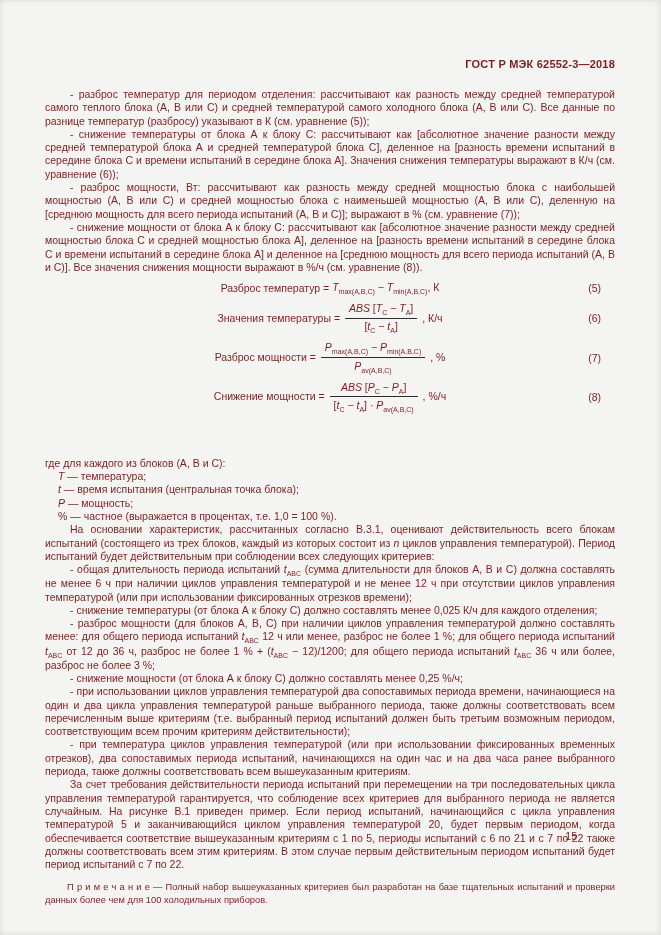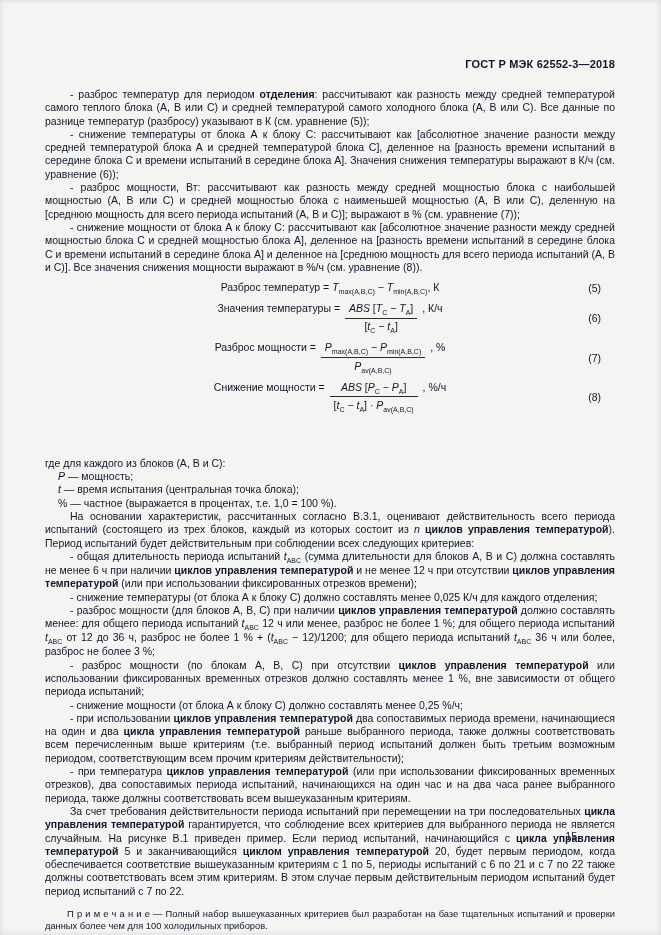--- a/index.html
+++ b/index.html
@@ -4,21 +4,21 @@
 <style>
   html, body { margin: 0; padding: 0; background: #dcdcdc; }
   .page {
     position: relative;
     width: 661px; height: 935px;
     margin: 0 auto;
     background: #f4f4f3;
     box-shadow: inset 0 0 6px rgba(0,0,0,.12);
     overflow: hidden;
     font-family: "Liberation Sans", sans-serif;
-    color: #0f172a;
+    color: #7f1d1d;
   }
   .header {
     position: absolute; top: 58px; left: 45px; right: 46px;
     text-align: right; font-weight: bold; font-size: 11px;
     letter-spacing: .2px;
   }
   .bodycol { position: absolute; top: 88px; left: 45px; right: 46px; }
   .para {
     font-size: 10.5px; line-height: 13.3px;
     text-align: justify; text-indent: 25px;
@@ -30,29 +30,29 @@
     text-indent: 25px; margin-top: 2px;
   }
   .note {
     font-size: 9.3px; line-height: 12.2px;
     text-align: justify; text-indent: 22px; margin-top: 10px;
   }
   .formula {
     position: relative; text-align: center;
     margin: 7px 0; font-size: 10.5px; line-height: 13px;
   }
-  .f-body { display: inline-flex; }
+  .f-body { display: inline-flex; align-items: center; }
   .f-lhs { white-space: pre; }
   .f-unit { white-space: pre; }
   .frac { display: inline-flex; flex-direction: column; text-align: center; margin: 0 2px; }
   .frac .num { border-bottom: 1px solid #2b2b2b; padding: 0 4px 1.5px; }
   .frac .den { padding: 1.5px 4px 0; }
   .eq-num { position: absolute; right: 14px; top: 50%; transform: translateY(-50%); }
   sub { font-size: 7px; line-height: 1; }
-  .b { font-weight: bold; }
+  .b { font-weight: normal; }
   .i { font-style: italic; }
   .footer {
     position: absolute; top: 830px; right: 84px;
     font-size: 10.5px;
   }
 </style>
 </head>
 <body>
 
 <div class="page">
@@ -86,28 +86,28 @@
         </span><span class="eq-num">(7)</span></div>
       <div class="formula"><span class="f-body">
           <span class="f-lhs">Снижение мощности = </span>
           <span class="frac">
             <span class="num"><span class="i">ABS</span><span> [</span><span class="i">P</span><sub>C</sub><span> − </span><span class="i">P</span><sub>A</sub><span>]</span></span>
             <span class="den"><span>[</span><span class="i">t</span><sub>C</sub><span> − </span><span class="i">t</span><sub>A</sub><span>] · </span><span class="i">P</span><sub>av(A,B,C)</sub></span>
           </span>
           <span class="f-unit"> , %/ч</span>
         </span><span class="eq-num">(8)</span></div>
       <div class="para noindent"><span>где для каждого из блоков (А, В и С):</span></div>
+      <div class="defline"><span class="i">T</span><span> — температура;</span></div>
+      <div class="defline"><span class="i">t</span><span> — время испытания (центральная точка блока);</span></div>
       <div class="defline"><span class="i">P</span><span> — мощность;</span></div>
-      <div class="defline"><span class="i">t</span><span> — время испытания (центральная точка блока);</span></div>
       <div class="defline"><span>% — частное (выражается в процентах, т.е. 1,0 = 100 %).</span></div>
-      <div class="para"><span>На основании характеристик, рассчитанных согласно В.3.1, оценивают действительность всего периода испытаний (состоящего из трех блоков, каждый из которых состоит из </span><span class="i">n</span><span> </span><span class="b">циклов управления температурой</span><span>). Период испытаний будет действительным при соблюдении всех следующих критериев:</span></div>
+      <div class="para"><span>На основании характеристик, рассчитанных согласно В.3.1, оценивают действительность всего блокам испытаний (состоящего из трех блоков, каждый из которых состоит из </span><span class="i">n</span><span> </span><span class="b">циклов управления температурой</span><span>). Период испытаний будет действительным при соблюдении всех следующих критериев:</span></div>
       <div class="para"><span>- общая длительность периода испытаний </span><span class="i">t</span><sub>ABC</sub><span> (сумма длительности для блоков А, В и С) должна составлять не менее 6 ч при наличии </span><span class="b">циклов управления температурой</span><span> и не менее 12 ч при отсутствии </span><span class="b">циклов управления температурой</span><span> (или при использовании фиксированных отрезков времени);</span></div>
       <div class="para"><span>- снижение температуры (от блока А к блоку С) должно составлять менее 0,025 К/ч для каждого отделения;</span></div>
       <div class="para"><span>- разброс мощности (для блоков А, В, С) при наличии </span><span class="b">циклов управления температурой</span><span> должно составлять менее: для общего периода испытаний </span><span class="i">t</span><sub>ABC</sub><span> 12 ч или менее, разброс не более 1 %; для общего периода испытаний </span><span class="i">t</span><sub>ABC</sub><span> от 12 до 36 ч, разброс не более 1 % + (</span><span class="i">t</span><sub>ABC</sub><span> − 12)/1200; для общего периода испытаний </span><span class="i">t</span><sub>ABC</sub><span> 36 ч или более, разброс не более 3 %;</span></div>
-      <div class="para"><span>- разброс мощности (по блокам А, В, С) при отсутствии </span><span class="b">циклов управления температурой</span><span> или использовании фиксированных временных отрезков должно составлять менее 1 %, вне зависимости от общего периода испытаний;</span></div>
       <div class="para"><span>- снижение мощности (от блока А к блоку С) должно составлять менее 0,25 %/ч;</span></div>
       <div class="para"><span>- при использовании </span><span class="b">циклов управления температурой</span><span> два сопоставимых периода времени, начинающиеся на один и два </span><span class="b">цикла управления температурой</span><span> раньше выбранного периода, также должны соответствовать всем перечисленным выше критериям (т.е. выбранный период испытаний должен быть третьим возможным периодом, соответствующим всем прочим критериям действительности);</span></div>
       <div class="para"><span>- при температура </span><span class="b">циклов управления температурой</span><span> (или при использовании фиксированных временных отрезков), два сопоставимых периода испытаний, начинающихся на один час и на два часа ранее выбранного периода, также должны соответствовать всем вышеуказанным критериям.</span></div>
       <div class="para"><span>За счет требования действительности периода испытаний при перемещении на три последовательных </span><span class="b">цикла управления температурой</span><span> гарантируется, что соблюдение всех критериев для выбранного периода не является случайным. На рисунке В.1 приведен пример. Если период испытаний, начинающийся с </span><span class="b">цикла управления температурой</span><span> 5 и заканчивающийся </span><span class="b">циклом управления температурой</span><span> 20, будет первым периодом, когда обеспечивается соответствие вышеуказанным критериям с 1 по 5, периоды испытаний с 6 по 21 и с 7 по 22 также должны соответствовать всем этим критериям. В этом случае первым действительным периодом испытаний будет период испытаний с 7 по 22.</span></div>
       <div class="note"><span>П р и м е ч а н и е — Полный набор вышеуказанных критериев был разработан на базе тщательных испытаний и проверки данных более чем для 100 холодильных приборов.</span></div>
     </div>
   <div class="footer">
     <span>15</span>
   </div>
 </div>

